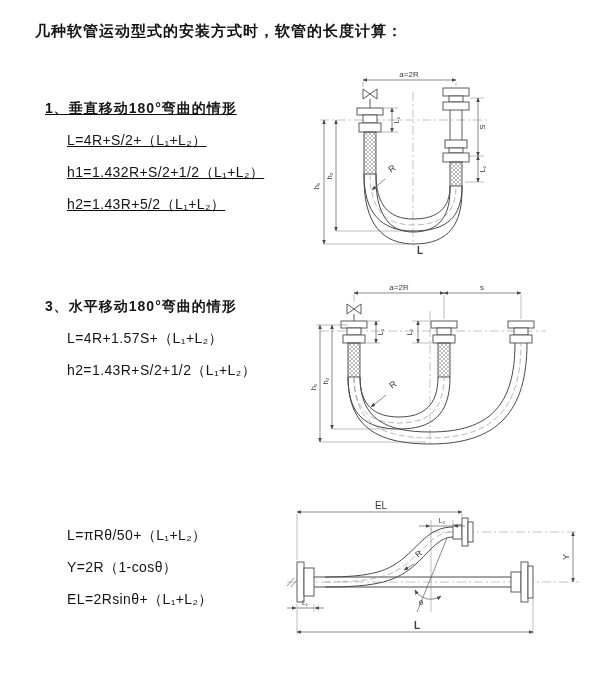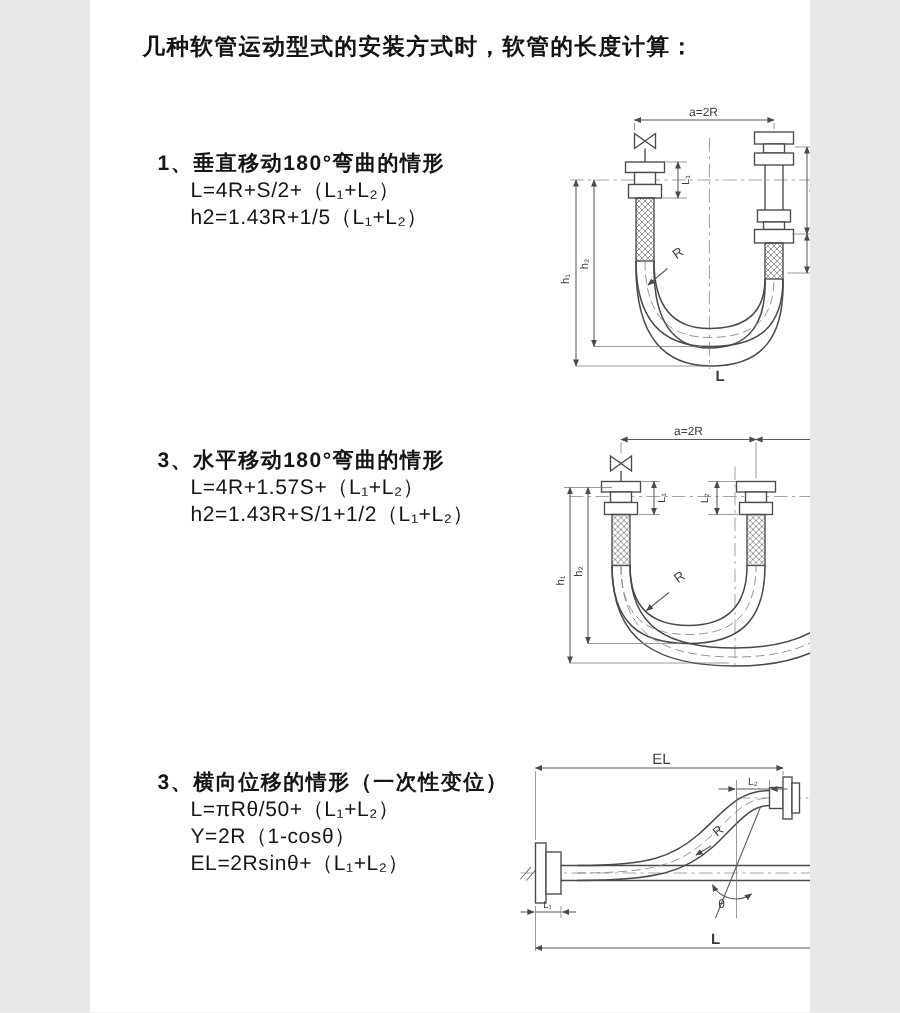--- a/index.html
+++ b/index.html
@@ -1,30 +1,30 @@
 <!DOCTYPE html>
 <html><head>
 <meta charset="utf-8">
 <style>
   html,body { margin:0; padding:0; background:#e8e8e8; }
   .page {
-    position:relative; width:480px; height:675px; margin:0 auto;
+    position:relative; width:600px; height:675px; margin:0 auto;
     background:#ffffff; overflow:hidden;
     font-family:"Liberation Sans", sans-serif; color:#111;
   }
   .doc-title {
     position:absolute; left:35px; top:22px;
     font-size:15px; font-weight:700; letter-spacing:1px; color:#141414;
   }
   .section-text { position:absolute; left:45px; }
   .section-heading {
     font-size:14px; font-weight:700; letter-spacing:1px; color:#161616;
   }
   .formula {
-    margin-left:22px; margin-top:0;
+    margin-left:22px; margin-top:14px;
     font-size:14px; font-weight:500; letter-spacing:0.4px; color:#151515;
     white-space:nowrap;
   }
   .diagram { position:absolute; }
   svg { display:block; }
   svg text {
     font-family:"Liberation Sans", sans-serif;
     fill:#3c3c3c;
   }
   .dimline { stroke:#5a5a5a; stroke-width:0.7; fill:none; }
@@ -34,24 +34,25 @@
   .hosemid { stroke:#8a8a8a; stroke-width:0.6; fill:none; stroke-dasharray:6 3; }
   .fitting { stroke:#4a4a4a; stroke-width:0.9; fill:#ffffff; }
 </style>
 </head>
 <body>
 
 <div class="page">
 
   <div class="doc-title">几种软管运动型式的安装方式时，软管的长度计算：</div>
 
-  <div class="section-text" style="top:100px;">
+  <div class="section-text" style="top:100px;text-decoration:underline;">
     <div class="section-heading">1、垂直移动180°弯曲的情形</div>
     <div class="formula">L=4R+S/2+（L₁+L₂）</div>
-    <div class="formula">h2=1.43R+1/5（L₁+L₂）</div>
+    <div class="formula">h1=1.432R+S/2+1/2（L₁+L₂）</div>
+    <div class="formula">h2=1.43R+5/2（L₁+L₂）</div>
   </div>
 
   <div class="diagram" style="left:308px; top:68px;">
     <svg width="285" height="190" viewBox="0 0 285 190">
       <defs>
         <pattern id="hatch1" patternUnits="userSpaceOnUse" width="4" height="4">
           <path d="M0,0 l4,4 M4,0 l-4,4" stroke="#7a7a7a" stroke-width="0.5"></path>
         </pattern>
         <marker id="arr1" viewBox="0 0 10 10" refX="9" refY="5" markerWidth="7" markerHeight="7" orient="auto-start-reverse">
           <path d="M0,1 L10,5 L0,9 z" fill="#4a4a4a"></path>
@@ -117,21 +118,21 @@
       <text transform="rotate(-35 83,105)" x="83" y="105" font-size="9">R</text>
       <line class="dimline" x1="77" y1="111" x2="64" y2="122" marker-end="url(#arr1)"></line>
 
       <text x="109" y="186" font-size="10" font-weight="bold">L</text>
     </svg>
   </div>
 
   <div class="section-text" style="top:298px;">
     <div class="section-heading">3、水平移动180°弯曲的情形</div>
     <div class="formula">L=4R+1.57S+（L₁+L₂）</div>
-    <div class="formula">h2=1.43R+S/1+1/2（L₁+L₂）</div>
+    <div class="formula">h2=1.43R+S/2+1/2（L₁+L₂）</div>
   </div>
 
   <div class="diagram" style="left:306px; top:281px;">
     <svg width="292" height="170" viewBox="0 0 292 170">
       <defs>
         <pattern id="hatch2" patternUnits="userSpaceOnUse" width="4" height="4">
           <path d="M0,0 l4,4 M4,0 l-4,4" stroke="#7a7a7a" stroke-width="0.5"></path>
         </pattern>
         <marker id="arr2" viewBox="0 0 10 10" refX="9" refY="5" markerWidth="7" markerHeight="7" orient="auto-start-reverse">
           <path d="M0,1 L10,5 L0,9 z" fill="#4a4a4a"></path>
@@ -197,21 +198,20 @@
       <line class="dimline" x1="26" y1="44" x2="26" y2="148" marker-start="url(#arr2)" marker-end="url(#arr2)"></line>
       <path class="extline" d="M26,148 H88"></path>
       <text transform="rotate(-90 22,100)" x="22" y="100" font-size="7.5" text-anchor="middle">h₂</text>
 
       <text transform="rotate(-35 86,108)" x="86" y="108" font-size="9">R</text>
       <line class="dimline" x1="80" y1="114" x2="65" y2="126" marker-end="url(#arr2)"></line>
     </svg>
   </div>
 
   <div class="section-text" style="top:513px;">
-    <div class="section-heading">3、横向位移的情形（一次性变位）</div>
     <div class="formula">L=πRθ/50+（L₁+L₂）</div>
     <div class="formula">Y=2R（1-cosθ）</div>
     <div class="formula">EL=2Rsinθ+（L₁+L₂）</div>
   </div>
 
   <div class="diagram" style="left:281px; top:500px;">
     <svg width="305" height="140" viewBox="0 0 305 140">
       <defs>
         <marker id="arr3" viewBox="0 0 10 10" refX="9" refY="5" markerWidth="7" markerHeight="7" orient="auto-start-reverse">
           <path d="M0,1 L10,5 L0,9 z" fill="#4a4a4a"></path>

